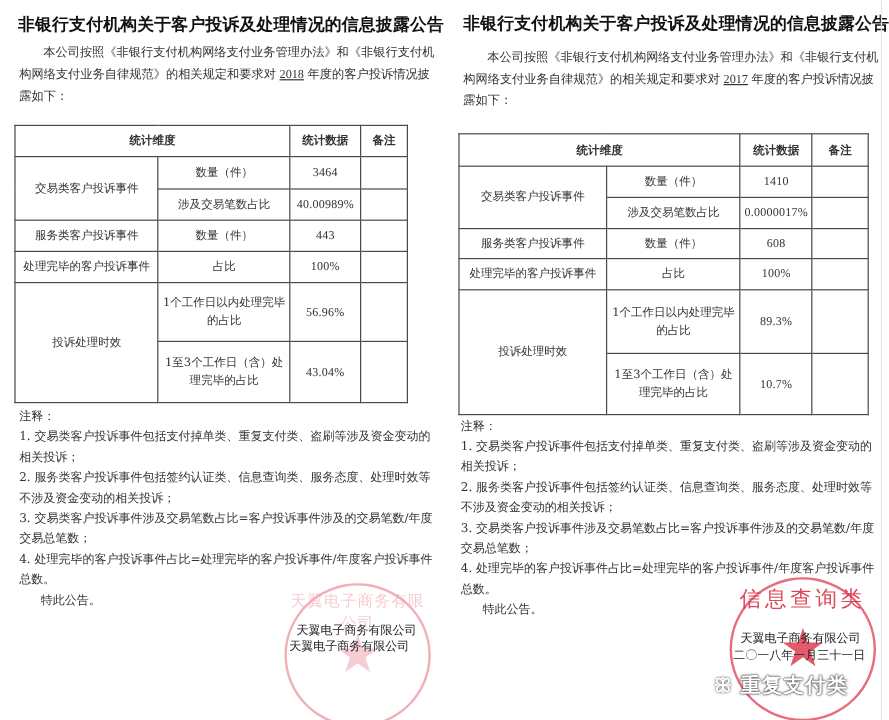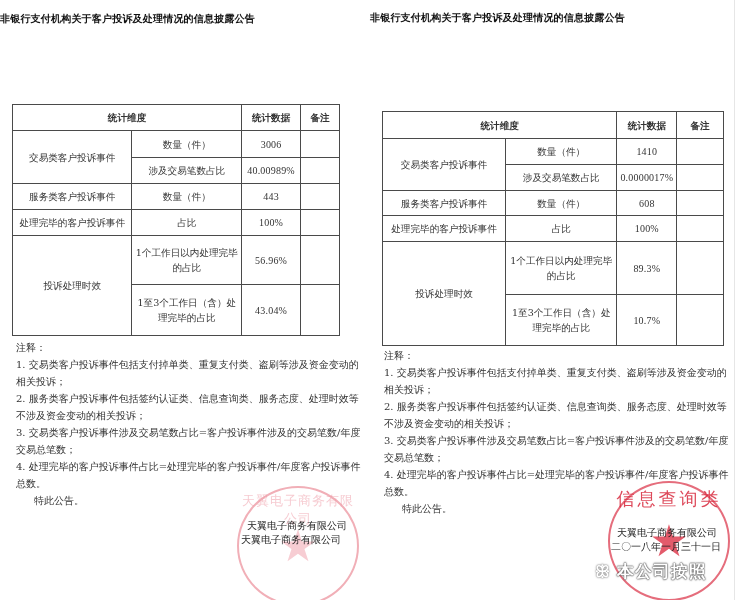--- a/index.html
+++ b/index.html
@@ -4,21 +4,21 @@
 <style>
   * { box-sizing: border-box; margin: 0; padding: 0; }
   html, body { width: 741px; height: 600px; background: #ffffff; overflow: hidden; }
   body { position: relative; font-family: "DejaVu Serif", "Liberation Serif", serif; color: #2a2a2a; }
 
   .page { position: absolute; top: 0; height: 600px; background: #ffffff; }
   .page.left { left: 0; width: 370px; }
   .page.right { left: 370px; width: 371px; }
   .page.right::after { content: ""; position: absolute; right: 6px; top: 0; bottom: 0; width: 1px; background: #e6e6e6; }
 
-  .title { position: absolute; left: 0; right: 0; font-family: "DejaVu Sans", "Liberation Sans", sans-serif; font-weight: bold; font-size: 10px; color: #111; text-align: left; letter-spacing: 0.2px; white-space: nowrap; }
+  .title { position: absolute; left: 0; right: 0; font-family: "DejaVu Sans", "Liberation Sans", sans-serif; font-weight: bold; font-size: 14px; color: #111; text-align: right; letter-spacing: 0.2px; white-space: nowrap; }
   .left .title { top: 12px; }
   .right .title { top: 11px; }
 
   .intro { position: absolute; font-size: 10.2px; line-height: 18px; color: #333; }
   .left .intro { left: 16px; width: 348px; top: 36px; }
   .right .intro { left: 16px; width: 350px; top: 40px; }
   .intro .indent { display: inline-block; width: 20px; }
   .intro .year { text-decoration: underline; padding: 0 3px; font-family: "Liberation Serif", serif; }
 
   table.stats { position: absolute; border-collapse: collapse; font-size: 9.6px; color: #333; }
@@ -53,38 +53,41 @@
   .left .seal .arc { color: rgba(225, 80, 100, 0.55); }
 
   .watermark { position: absolute; left: 595px; top: 560px; display: flex; align-items: center; gap: 6px; color: #ffffff; font-family: "DejaVu Sans", sans-serif; font-size: 17px; font-weight: bold; text-shadow: 0 0 2px #333, 0 0 1px #000; letter-spacing: 1px; }
   .watermark .wechat { font-size: 16px; color: #fff; text-shadow: 0 0 2px #333; }
 </style>
 </head>
 <body>
 
 <div class="page left">
   <div class="title">非银行支付机构关于客户投诉及处理情况的信息披露公告</div>
+  <div class="intro">
+    <span class="indent"></span><span>本公司按照《非银行支付机构网络支付业务管理办法》和《非银行支付机构网络支付业务自律规范》的相关规定和要求对</span><span class="year">2018</span><span>年度的客户投诉情况披露如下：</span>
+  </div>
 
   <table class="stats">
     <colgroup>
         <col class="c1">
         <col class="c2">
         <col class="c3">
         <col class="c4">
       </colgroup>
     <tbody>
         <tr class="h">
       <th colspan="2">统计维度</th>
       <th>统计数据</th>
       <th>备注</th>
     </tr>
     <tr class="r1">
       <td rowspan="2">交易类客户投诉事件</td>
       <td>数量（件）</td>
-      <td class="num">3006</td>
+      <td class="num">3464</td>
       <td></td>
     </tr>
     <tr class="r2">
       <td>涉及交易笔数占比</td>
       <td class="num">40.00989%</td>
       <td></td>
     </tr>
     <tr class="r3">
       <td>服务类客户投诉事件</td>
       <td>数量（件）</td>
@@ -126,20 +129,23 @@
   </div>
 
   <div class="signature">
     <div style="padding-left:6px;">天翼电子商务有限公司</div>
     <div>天翼电子商务有限公司</div>
   </div>
 </div>
 
 <div class="page right">
   <div class="title">非银行支付机构关于客户投诉及处理情况的信息披露公告</div>
+  <div class="intro">
+    <span class="indent"></span><span>本公司按照《非银行支付机构网络支付业务管理办法》和《非银行支付机构网络支付业务自律规范》的相关规定和要求对</span><span class="year">2017</span><span>年度的客户投诉情况披露如下：</span>
+  </div>
 
   <table class="stats">
     <colgroup>
         <col class="c1">
         <col class="c2">
         <col class="c3">
         <col class="c4">
       </colgroup>
     <tbody>
         <tr class="h">
@@ -199,14 +205,14 @@
   </div>
 
   <div class="signature">
     <div style="padding-left:6px;">天翼电子商务有限公司</div>
     <div>二〇一八年一月三十一日</div>
   </div>
 </div>
 
 <div class="watermark">
   <span class="wechat">ꕥ</span>
-  <span>本公司按照</span>
+  <span>重复支付类</span>
 </div>
 
 </body></html>

